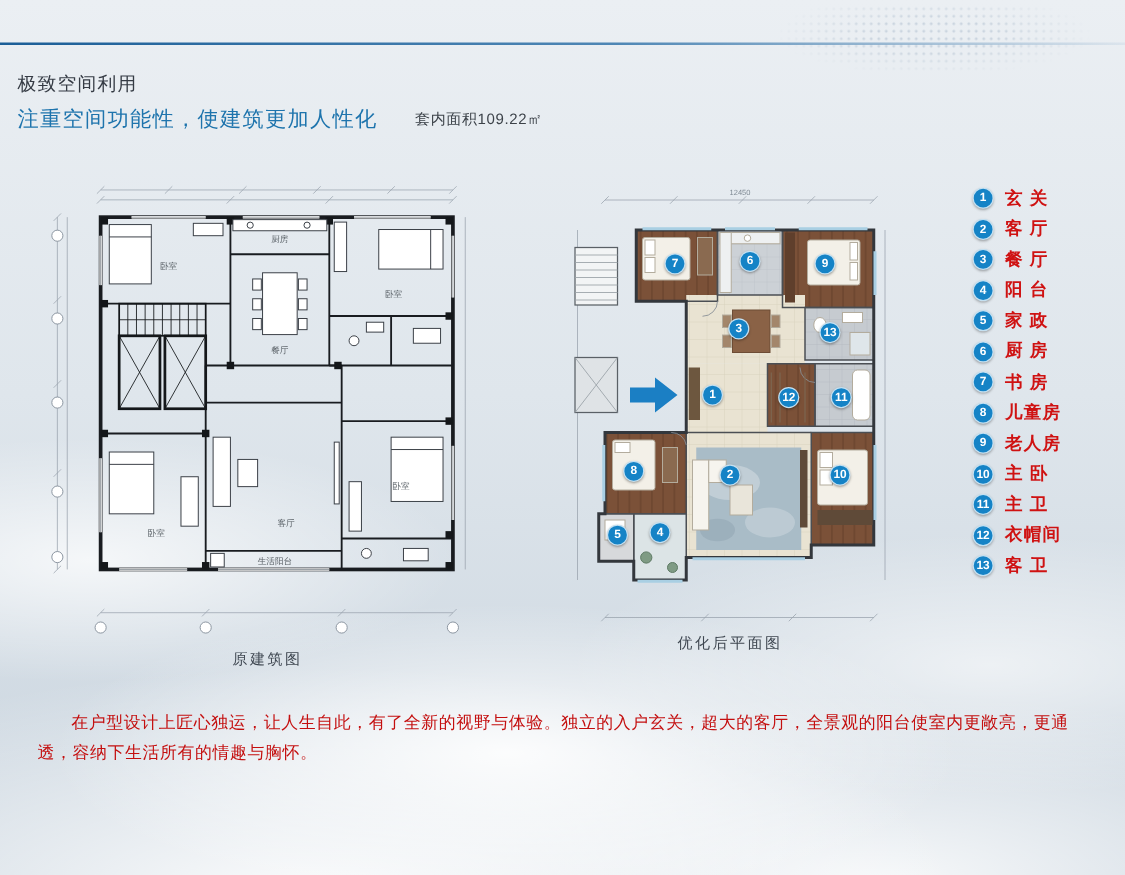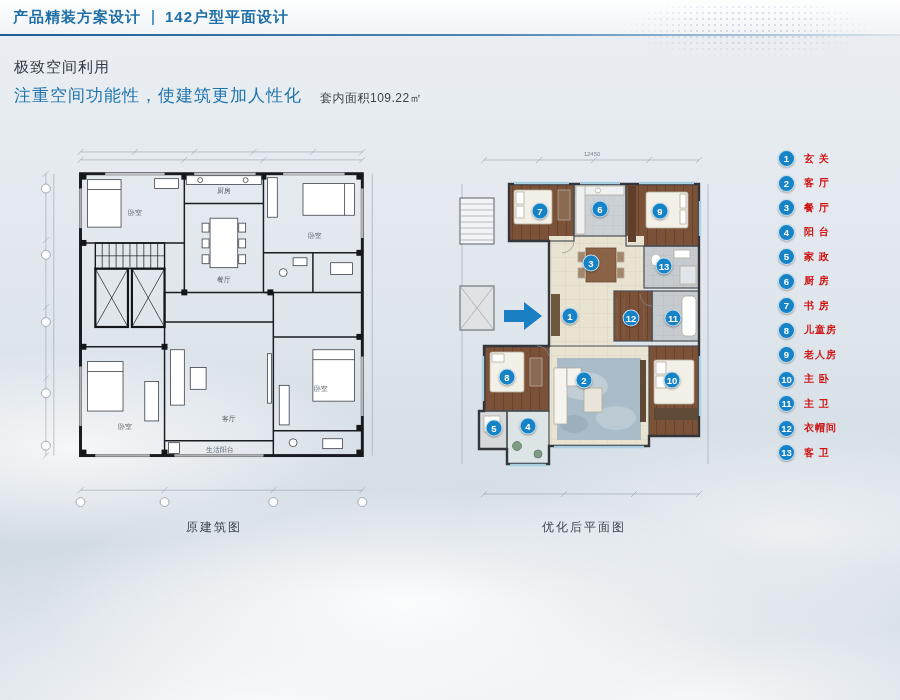--- a/index.html
+++ b/index.html
@@ -19,56 +19,51 @@
   .header-title{font-size:15px;font-weight:bold;color:#1e6fa8;letter-spacing:1px}
   .header-divider{width:2px;height:15px;background:#5b9cc7;margin:0 11px}
   .header-line{position:absolute;top:34px;left:0;right:0;height:2px;
     background:linear-gradient(90deg,#1b5e97 0%,#4f87b5 55%,rgba(120,160,195,.12) 100%)}
   .dots{position:absolute;top:4px;right:28px;width:250px;height:56px;opacity:.5;
     background-image:radial-gradient(rgba(100,130,160,.45) 1px, transparent 1.3px);background-size:6px 6px;
     -webkit-mask-image:radial-gradient(ellipse at 50% 42%, #000 28%, transparent 72%);
     mask-image:radial-gradient(ellipse at 50% 42%, #000 28%, transparent 72%)}
   
   .intro-heading{position:absolute;left:14px;top:58px;font-size:15px;font-weight:normal;color:#353b44;letter-spacing:1px}
-  .intro-sub{position:absolute;left:14px;top:84px;display:flex;align-items:flex-end}
+  .intro-sub{position:absolute;left:14px;top:84px;display:flex;align-items:center}
   .intro-sub .blue{font-size:17px;color:#1e74ad;letter-spacing:1px}
-  .intro-sub .area{font-size:12px;color:#3c4249;margin-left:18px;letter-spacing:.5px}
+  .intro-sub .area{font-size:12px;color:#3c4249;margin-left:30px;letter-spacing:.5px}
   
   .fig{position:absolute;display:flex;flex-direction:column;align-items:center}
   .fig-left{left:34px;top:144px;width:360px}
   .fig-right{left:454px;top:146px;width:260px}
   .plan-wrap{position:relative;width:260px;height:360px}
   .caption{font-size:12px;color:#3e4650;letter-spacing:2px;margin-top:9px}
-  .fig-right .caption{margin-top:13px}
+  .fig-right .caption{margin-top:0}
   
   .marker{position:absolute;width:17px;height:17px;border-radius:50%;background:#1583c6;
     border:1px solid rgba(255,255,255,.75);box-shadow:0 1px 2px rgba(0,0,0,.35);
     color:#fff;font-size:9.5px;font-weight:bold;display:flex;align-items:center;justify-content:center;
     transform:translate(-50%,-50%)}
   
   .legend{position:absolute;left:778px;top:150px;display:flex;flex-direction:column;gap:7.5px}
   .legend-row{display:flex;align-items:center;height:17px}
   .lg-num{width:17px;height:17px;border-radius:50%;background:#1583c6;border:1px solid rgba(255,255,255,.75);
     box-shadow:0 1px 2px rgba(0,0,0,.3);color:#fff;font-size:9.5px;font-weight:bold;
     display:inline-flex;align-items:center;justify-content:center;flex:0 0 17px}
-  .lg-label{margin-left:9px;font-size:10px;font-weight:bold;color:#cf1212;letter-spacing:1px;white-space:pre}
+  .lg-label{margin-left:9px;font-size:14px;font-weight:bold;color:#cf1212;letter-spacing:1px;white-space:pre}
   
   .closing{position:absolute;left:30px;top:566px;width:842px;font-size:13.5px;line-height:1.75;
     color:#c40f0f;text-indent:2em;letter-spacing:.5px}
 </style>
 </head>
 <body>
 
 <div class="page">
 
-  <div class="header-strip">
-    <span class="header-title">产品精装方案设计</span>
-    <span class="header-divider"></span>
-    <span class="header-title">142户型平面设计</span>
-  </div>
   <div class="header-line"></div>
   <div class="dots"></div>
 
   <h2 class="intro-heading">极致空间利用</h2>
   <div class="intro-sub">
     <span class="blue">注重空间功能性，使建筑更加人性化</span>
     <span class="area">套内面积109.22㎡</span>
   </div>
 
   <figure class="fig fig-left">
@@ -470,14 +465,15 @@
     <div class="legend-row">
         <span class="lg-num">12</span>
         <span class="lg-label">衣帽间</span>
       </div>
     <div class="legend-row">
         <span class="lg-num">13</span>
         <span class="lg-label">客 卫</span>
       </div>
   </aside>
 
+  <p class="closing">在户型设计上匠心独运，让人生自此，有了全新的视野与体验。独立的入户玄关，超大的客厅，全景观的阳台使室内更敞亮，更通透，容纳下生活所有的情趣与胸怀。</p>
 
 </div>
 
 </body></html>

